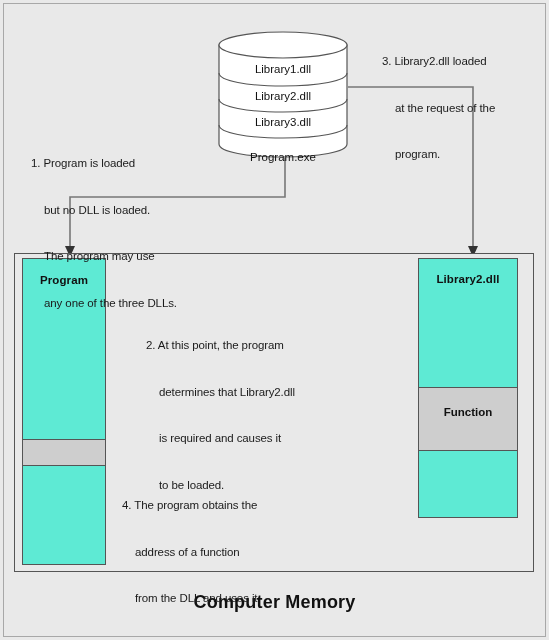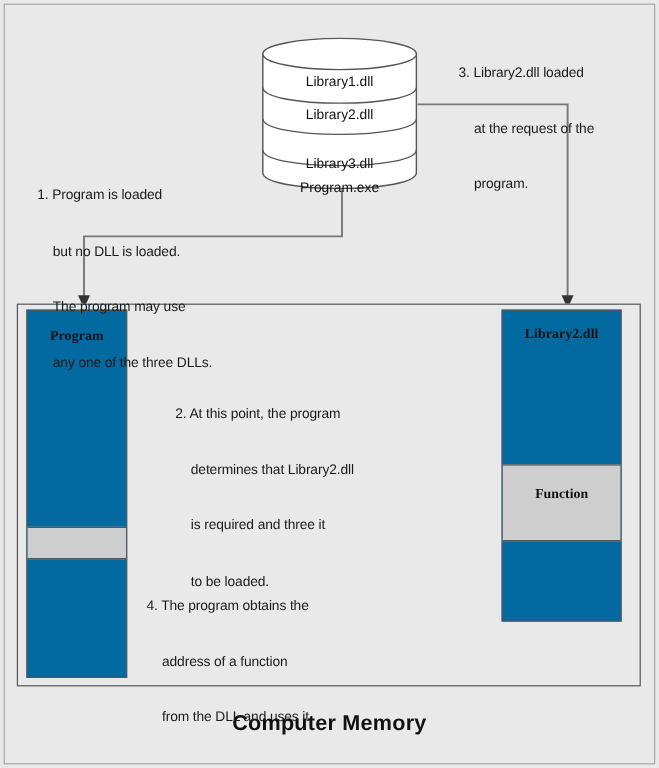--- a/index.html
+++ b/index.html
@@ -56,22 +56,21 @@
     text-align:center;
     font-size:18px;font-weight:bold;color:#111;
     letter-spacing:0.2px;
   }
 
   
   .mod-box{
     position:absolute;
     box-sizing:border-box;
     border:1.5px solid #555;
-    background:#0369a1;
-    font-family:Liberation Serif, serif;
+    background:#5eead4;
   }
   #program-box{left:22px;top:258px;width:84px;height:307px;}
   #library-box{left:418px;top:258px;width:100px;height:260px;}
 
   .mod-title{
     position:absolute;left:0;width:100%;
     text-align:center;
     font-size:11.5px;font-weight:bold;color:#111;
     letter-spacing:0.1px;
   }
@@ -134,21 +133,21 @@
       <path d="M1,14 L1,113 C1,121 30,126 65,126 C100,126 129,121 129,113 L129,14 Z" fill="#ffffff" stroke="#555" stroke-width="1.2"></path>
 
       <ellipse cx="65" cy="14" rx="64" ry="13" fill="#ffffff" stroke="#555" stroke-width="1.2"></ellipse>
 
       <path d="M1,42 C1,50 30,55 65,55 C100,55 129,50 129,42" fill="none" stroke="#555" stroke-width="1.1"></path>
       <path d="M1,68 C1,76 30,81 65,81 C100,81 129,76 129,68" fill="none" stroke="#555" stroke-width="1.1"></path>
       <path d="M1,94 C1,102 30,107 65,107 C100,107 129,102 129,94" fill="none" stroke="#555" stroke-width="1.1"></path>
     </svg>
     <div class="slice-label" style="top:32px;">Library1.dll</div>
     <div class="slice-label" style="top:59px;">Library2.dll</div>
-    <div class="slice-label" style="top:85px;margin-top:15px;">Library3.dll</div>
+    <div class="slice-label" style="top:85px;">Library3.dll</div>
     <div class="slice-label" style="top:120px;">Program.exe</div>
   </div>
 
   <div class="memory-box"></div>
 
   <div class="mod-box" id="program-box">
     <div class="mod-title" style="top:15px;">Program</div>
     <div class="band" style="top:180px;height:27px;"></div>
   </div>
 
@@ -164,21 +163,21 @@
   <div class="note" style="left:31px;top:125px;">
     <span class="ln">1. Program is loaded</span>
     <span class="ind">but no DLL is loaded.</span>
     <span class="ind">The program may use</span>
     <span class="ind">any one of the three DLLs.</span>
   </div>
 
   <div class="note" style="left:146px;top:307px;">
     <span class="ln">2. At this point, the program</span>
     <span class="ind">determines that Library2.dll</span>
-    <span class="ind">is required and three it</span>
+    <span class="ind">is required and causes it</span>
     <span class="ind">to be loaded.</span>
   </div>
 
   <div class="note" style="left:382px;top:23px;">
     <span class="ln">3. Library2.dll loaded</span>
     <span class="ind">at the request of the</span>
     <span class="ind">program.</span>
   </div>
 
   <div class="note" style="left:122px;top:467px;">

